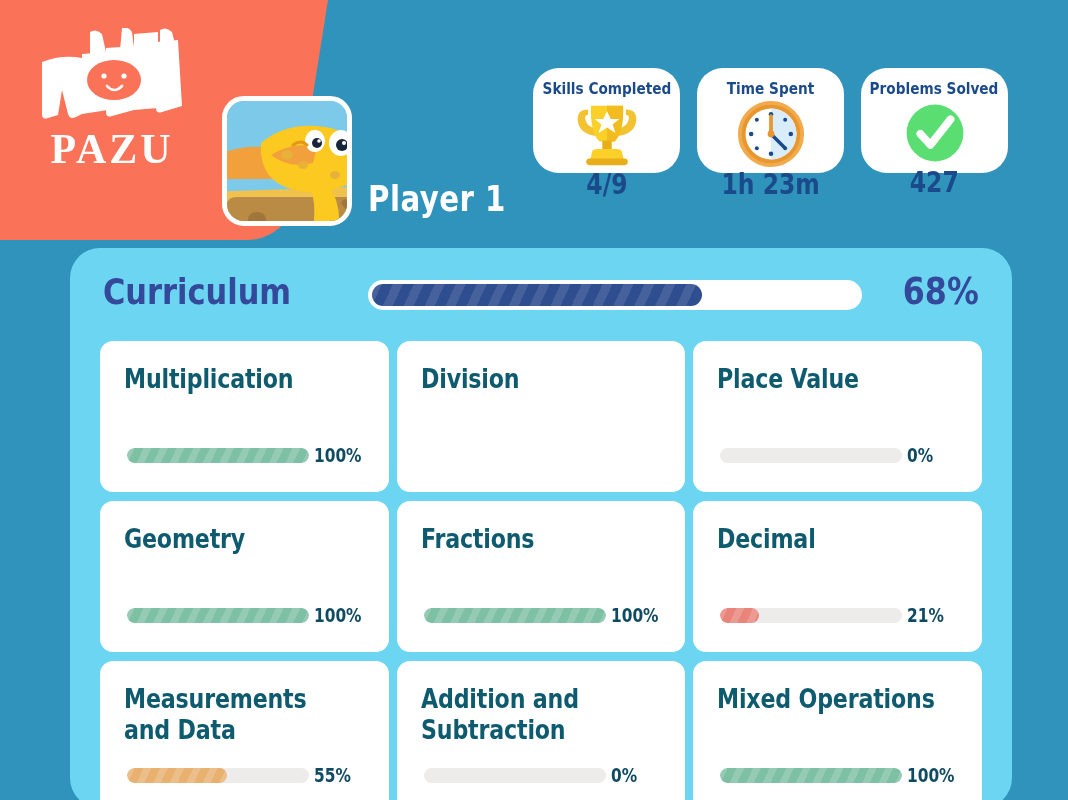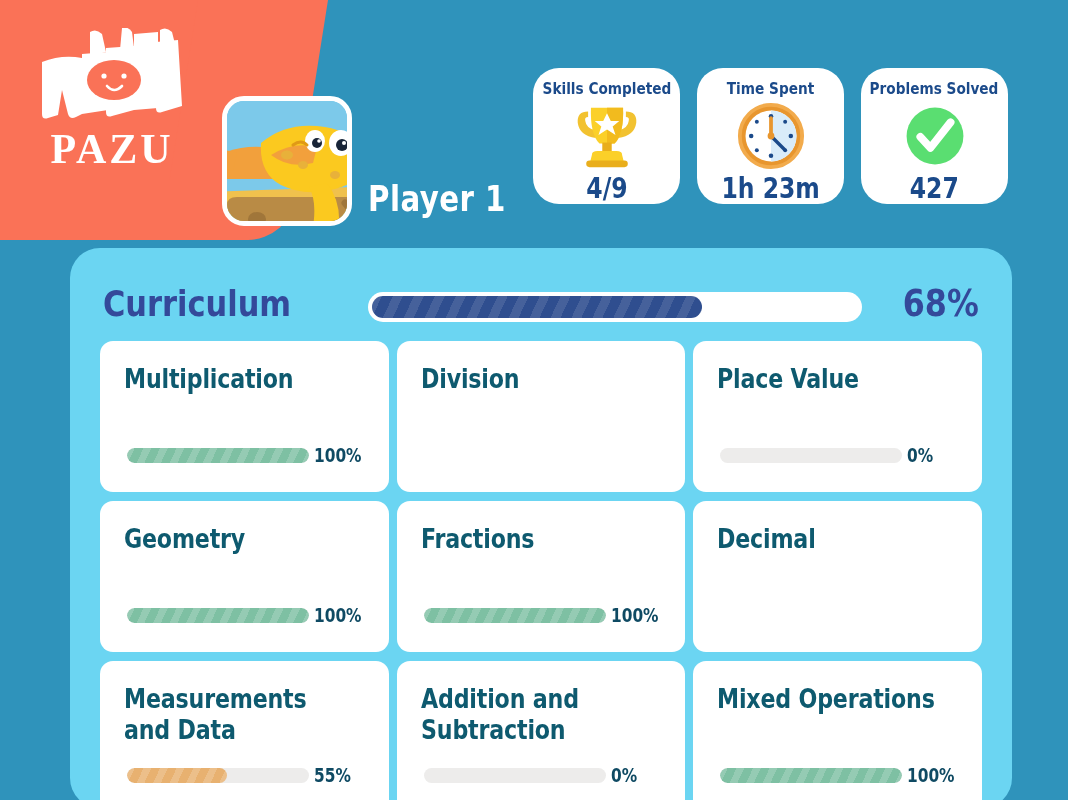--- a/index.html
+++ b/index.html
@@ -99,21 +99,21 @@
     font-family: "DejaVu Sans Condensed", "Liberation Sans Narrow", "Liberation Sans", sans-serif;
     transform: scaleX(0.93);
     transform-origin: left center;
     line-height: 1;
   }
 
   
   .stats { position: absolute; left: 533px; top: 68px; display: flex; gap: 17px; }
   .stat-card {
     width: 147px;
-    height: 136px;
+    height: 105px;
     background: #ffffff;
     border-radius: 26px;
     display: flex;
     flex-direction: column;
     align-items: center;
     padding-top: 11px;
   }
   .stat-label {
     color: #1b4a8a;
     font-size: 16.5px;
@@ -141,21 +141,21 @@
     top: 248px;
     width: 942px;
     height: 560px;
     background: #6bd5f2;
     border-radius: 30px;
     padding: 0;
   }
 
   .panel-head {
     position: absolute;
-    left: 0; top: 12px;
+    left: 0; top: 0;
     width: 942px; height: 92px;
     display: flex;
     align-items: center;
   }
   .panel-title {
     position: absolute;
     left: 33px;
     top: 26px;
     color: #34499a;
     font-size: 36px;
@@ -444,20 +444,28 @@
             <div class="minibar-inner">
                 <div class="minibar-fill" style="width: 100%; background-color: rgb(126, 192, 163);"></div>
               </div>
           </div>
           <div class="minibar-pct">100%</div>
         </div>
       </div>
 
       <div class="subject-card">
         <div class="subject-title">Decimal</div>
+        <div class="subject-bar-row">
+          <div class="minibar-track">
+            <div class="minibar-inner">
+                <div class="minibar-fill" style="width: 21%; background-color: rgb(232, 132, 122);"></div>
+              </div>
+          </div>
+          <div class="minibar-pct">21%</div>
+        </div>
       </div>
 
       <div class="subject-card">
         <div class="subject-title">Measurements and Data</div>
         <div class="subject-bar-row">
           <div class="minibar-track">
             <div class="minibar-inner">
                 <div class="minibar-fill" style="width: 55%; background-color: rgb(232, 177, 112);"></div>
               </div>
           </div>

